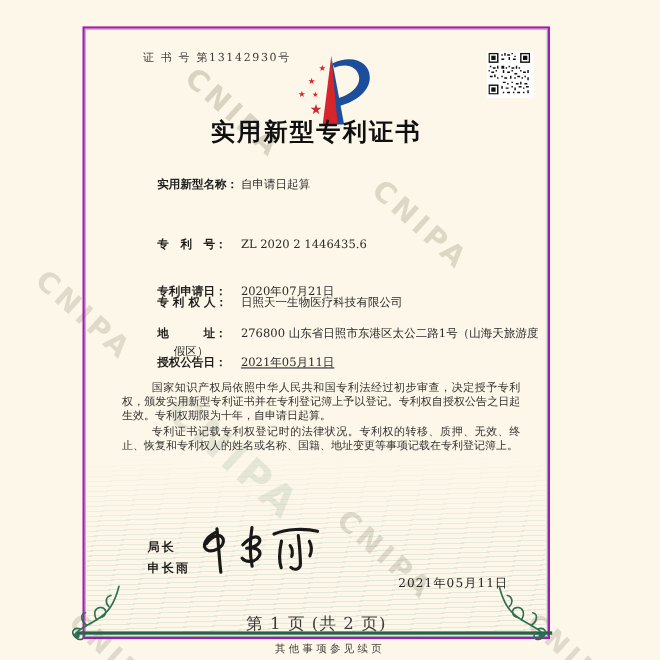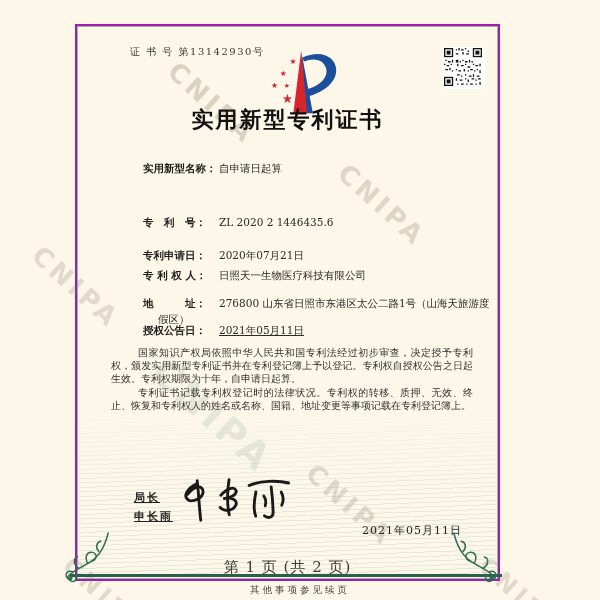--- a/index.html
+++ b/index.html
@@ -52,33 +52,33 @@
 
   .title{
     position:absolute;left:0;top:79px;width:100%;
     text-align:center;font-size:22px;font-weight:bold;
     letter-spacing:2px;color:#101010;
   }
 
   .row{position:absolute;left:66px;width:344px;font-size:10.5px;line-height:13px;white-space:nowrap;}
   .lbl{display:inline-block;width:76px;font-weight:600;color:#1e1e1c;}
   .val{color:#2a2a28;}
-  .r1{top:136px;} .r2{top:161px;} .r3{top:190px;} .r4{top:223px;}
+  .r1{top:136px;} .r2{top:161px;} .r3{top:190px;} .r4{top:233px;}
   .r5{top:243px;} .r6{top:271px;}
   .addr2{position:absolute;left:81px;top:287px;font-size:10.5px;}
   .r7{top:298px;text-decoration:underline;}
   .grant2{position:absolute;left:238px;top:0;}
 
   .paras{
     position:absolute;left:34px;top:320px;width:362px;
     font-size:10px;line-height:13.2px;text-align:justify;color:#33322e;
   }
   .paras p{margin:0;text-indent:27px;}
 
-  .signer{position:absolute;left:57px;font-size:11px;font-weight:bold;color:#242422;letter-spacing:2px;text-decoration:underline;}
+  .signer{position:absolute;left:57px;font-size:11px;font-weight:bold;color:#242422;letter-spacing:2px;}
   .signer-title{top:464px;}
   .signer-name{top:483px;}
   .signature{position:absolute;left:100px;top:450px;width:132px;height:48px;}
   .issue-date{position:absolute;left:285px;top:497px;font-size:11px;letter-spacing:1px;color:#242422;}
   .page-ind{position:absolute;left:0;top:532px;width:100%;text-align:center;font-size:15px;letter-spacing:1px;color:#3a3a36;}
 
   .bottom-rule{
     position:absolute;z-index:3;left:70px;top:574px;width:432px;height:3px;
     background:#28604-: ;background:#28604a;
   }

